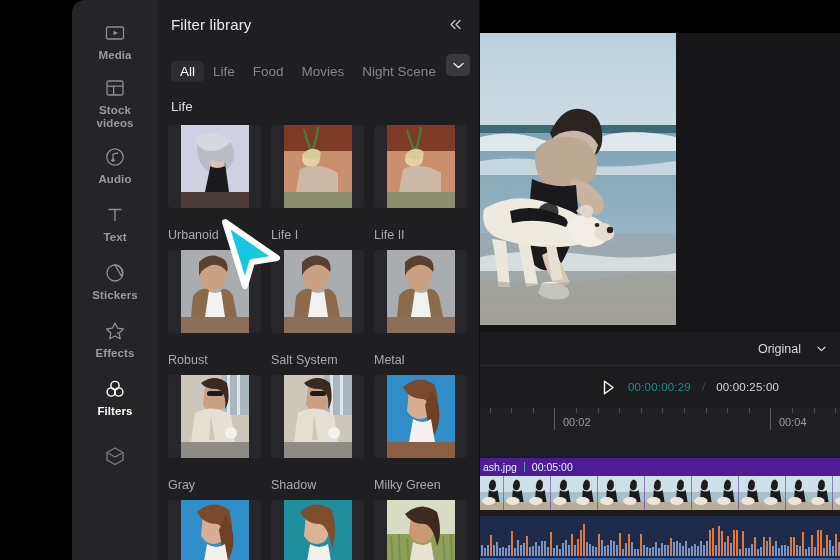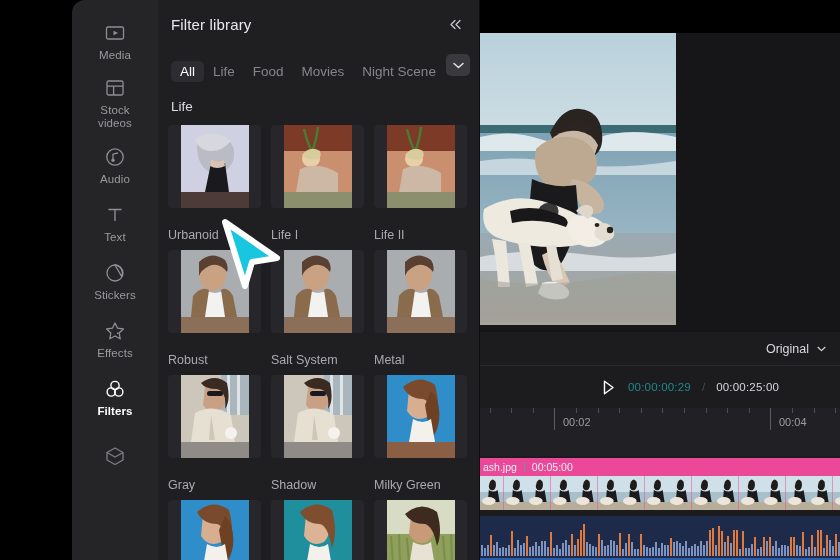--- a/index.html
+++ b/index.html
@@ -28,21 +28,21 @@
     overflow:hidden;
   }
   .rail-item {
     width:86px; min-height:58px; display:flex; flex-direction:column;
     align-items:center; justify-content:center; gap:5px;
     color:#8e8e93; cursor:pointer; padding:7px 0 6px;
   }
   .rail-item .ri-ico { width:22px; height:22px; display:block; }
   .rail-item .ri-lab {
     font-size:11.5px; line-height:13px; text-align:center;
-    letter-spacing:.1px; white-space:pre-line; color:#9a9a9e;
+    letter-spacing:.1px; white-space:pre-line; color:#9a9a9e;font-weight:bold;
   }
   .rail-item.active .ri-lab { color:#fff; font-weight:bold; }
   .rail-item.active .ri-ico { color:#fff; }
   .rail-item.partial { opacity:.85; }
 
   
   #panel {
     position:absolute; left:86px; top:0; width:322px; height:560px;
     background:#1f1f22;
     border-right:1px solid #0e0e10;
@@ -114,21 +114,21 @@
     position:absolute; left:0; top:33px; width:196px; height:292px;
     overflow:hidden; background:#8fb4c9;
   }
   #preview-bar-top { position:absolute;left:0;top:0;width:360px;height:33px;background:#000; }
 
   #ratio-row {
     position:absolute; left:0; top:332px; width:360px; height:34px;
     display:flex; align-items:center; justify-content:flex-end;
     padding-right:14px; border-bottom:1px solid #2b2b30;
   }
-  #ratio-btn { font-size:12.5px; color:#d8d8de; cursor:pointer; display:flex; align-items:center; gap:8px; }
+  #ratio-btn { font-size:12.5px; color:#d8d8de; cursor:pointer; display:flex; align-items:center; gap:16px; }
 
   #ctrl-row {
     position:absolute; left:0; top:367px; width:360px; height:40px;
     display:flex; align-items:center; gap:11px; padding-left:120px;
   }
   #play-btn { width:17px;height:17px;cursor:pointer;color:#fff; }
   .tcode { font-size:11.5px; letter-spacing:.2px; }
   #tc-cur { color:#1f8a8f; }
   #tc-sep { color:#4a4a50; font-size:11.5px; }
   #tc-tot { color:#d6d6dc; }
@@ -139,21 +139,21 @@
     background:#212125; overflow:hidden;
   }
   .tick { position:absolute; top:0; width:1px; background:#4c4c52; height:5px; }
   .tick.major { height:22px; background:#5c5c63; }
   .rlabel { position:absolute; top:8px; font-size:11px; color:#9b9ba1; }
 
   
   #tracks { position:absolute; left:0; top:456px; width:360px; height:104px; overflow:hidden; }
   #vclip {
     position:absolute; left:0; top:2px; width:360px; height:52px;
-    background:#ec4899; overflow:hidden;
+    background:#4c1d95; overflow:hidden;
   }
   #vclip-head { height:18px; display:flex; align-items:center; gap:0; padding-left:3px; }
   #vclip-name { font-size:10.5px; color:#e8f2f2; }
   #vclip-div { width:1px;height:10px;background:#5f9a9a;margin:0 7px; }
   #vclip-dur { font-size:10.5px; color:#e8f2f2; }
   #vfilm { height:34px; position:relative; overflow:hidden; display:flex; }
   .vframe { width:23.5px; height:34px; position:relative; overflow:hidden; flex:0 0 auto; }
 
   #aclip {
     position:absolute; left:0; top:60px; width:360px; height:44px;

